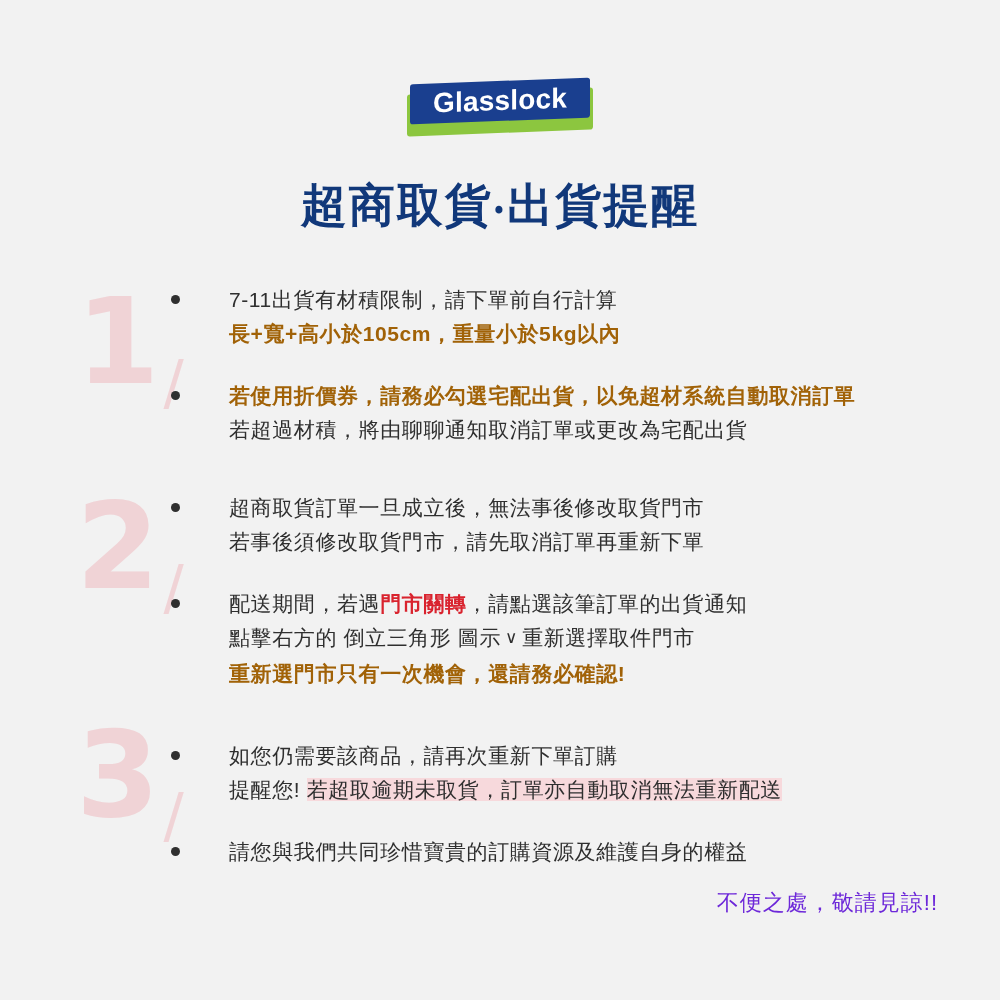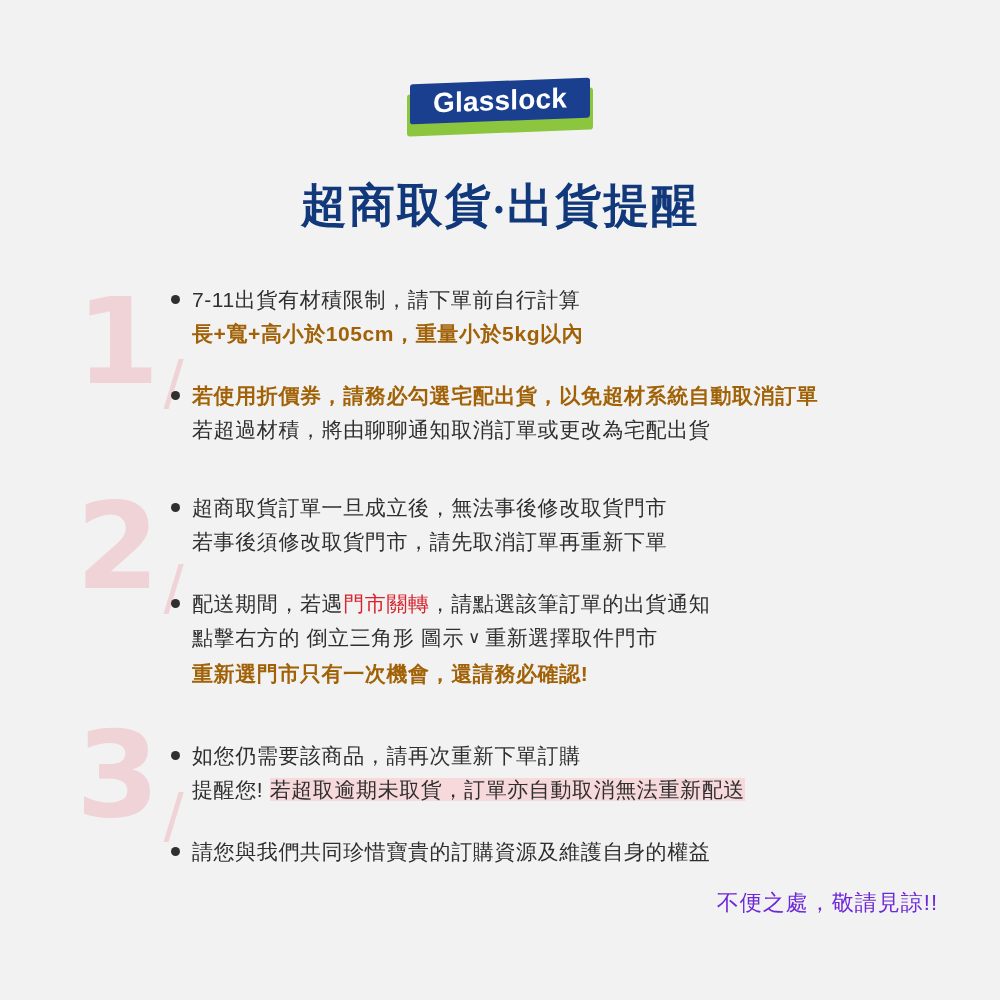--- a/index.html
+++ b/index.html
@@ -103,23 +103,24 @@
     width: 9px; height: 9px;
     background: #2f2f2f;
     border-radius: 50%;
   }
   .line {
     font-size: 21px;
     line-height: 34px;
     color: #2f2f2f;
     letter-spacing: 0.6px;
     white-space: nowrap;
+    margin-left: 37px;
   }
   .line.red { color: #a16207; font-weight: bold; }
-  .hl-red { color: #d9232e; font-weight: normal; }
+  .hl-red { color: #d9232e; font-weight: bold; }
   .hl-mark { background: #f7d9dc; }
   .gap-sm { height: 14px; }
   .gap-md { height: 30px; }
   .gap-lg { height: 34px; }
 
   .caret {
     display: inline-block;
     color: #2f2f2f;
     font-size: 17px;
     transform: translateY(-2px);

